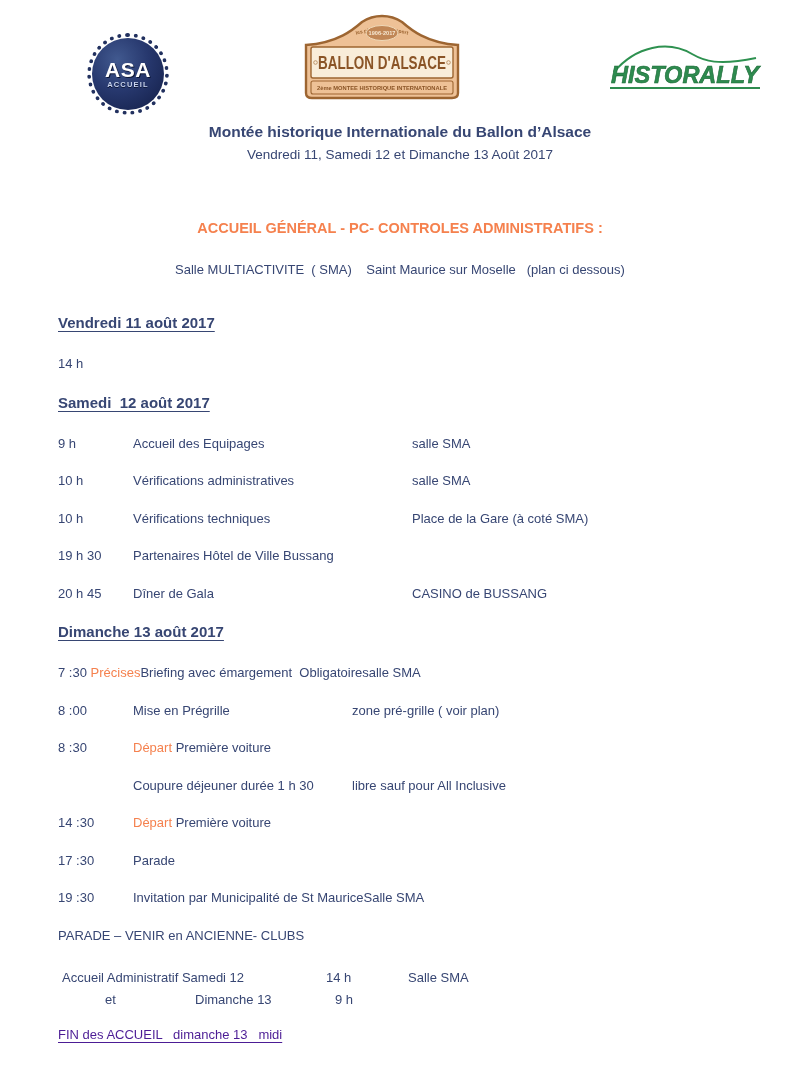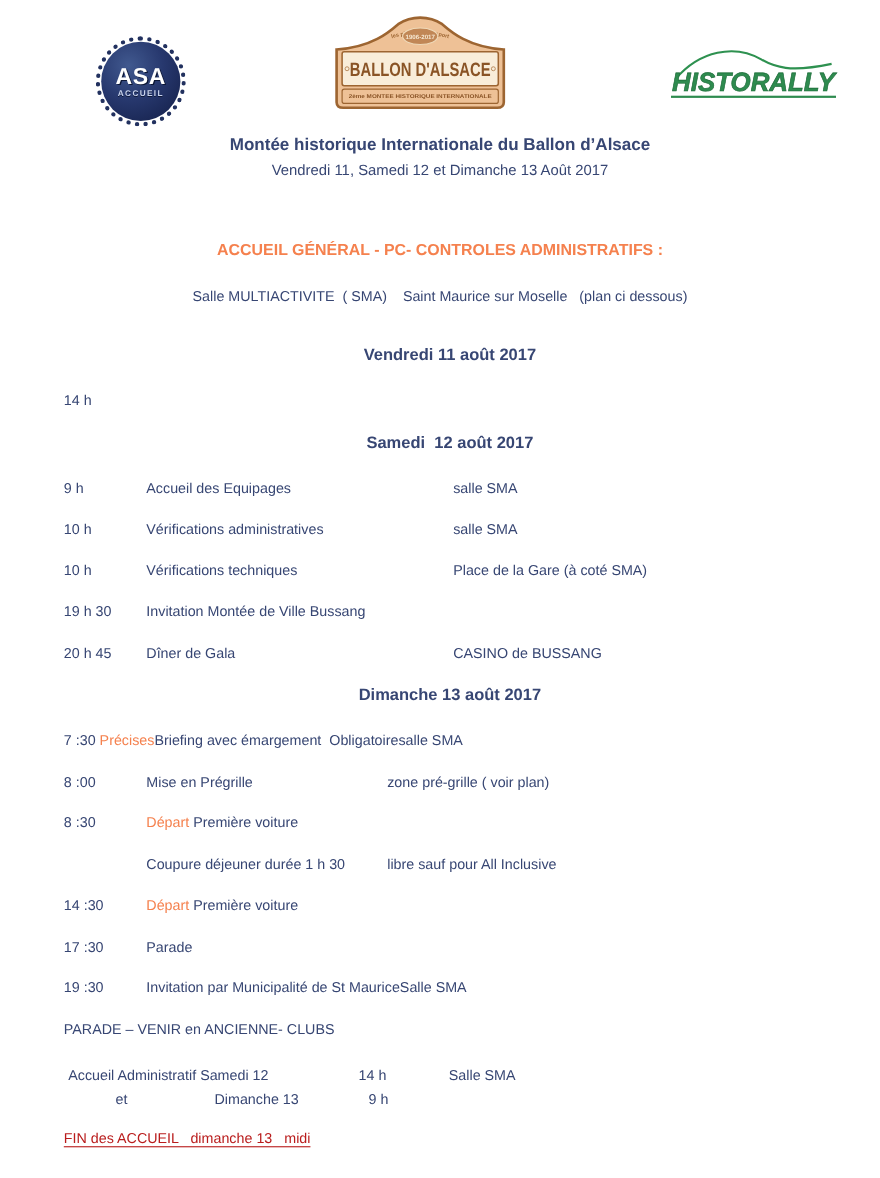--- a/index.html
+++ b/index.html
@@ -23,38 +23,38 @@
   .historally-logo{position:absolute;left:606px;top:36px;}
   
   .doc-title{margin-top:12px;text-align:center;font-size:15.5px;font-weight:bold;line-height:16px;}
   .doc-subtitle{margin-top:7px;text-align:center;font-size:13.5px;line-height:16px;}
   .intro-heading{margin-top:57px;text-align:center;font-size:14.5px;font-weight:bold;color:#F5814E;line-height:16px;white-space:pre;}
   .venue-line{margin-top:26px;margin-bottom:36px;text-align:center;font-size:13px;line-height:16px;white-space:pre;}
   
   .content{padding-left:58px;padding-right:40px;font-size:13px;}
   .section-heading{
     font-size:15px;font-weight:bold;line-height:17px;margin:0 0 25px 0;
-    text-underline-offset:3px;white-space:pre;text-align:center;
+    text-decoration:underline;text-underline-offset:3px;white-space:pre;
   }
   .row{display:flex;align-items:flex-start;line-height:16px;margin-bottom:21.5px;}
   .cell-time{flex:0 0 auto;min-width:75px;white-space:pre;}
   .cell-desc{flex:0 0 auto;white-space:pre;}
   .samedi .cell-desc{min-width:279px;}
   .dimanche .cell-desc{min-width:219px;}
   .vendredi .cell-desc{min-width:279px;}
   .cell-loc{flex:0 0 auto;white-space:pre;}
   
   .parade-line{margin-top:17px;line-height:16px;white-space:pre;}
   .admin-line1{display:flex;margin-top:26px;line-height:16px;padding-left:4px;white-space:pre;}
   .admin-line1 .c1{flex:0 0 264px;}
   .admin-line1 .c2{flex:0 0 82px;}
   .admin-line2{display:flex;margin-top:6px;line-height:16px;white-space:pre;}
   .admin-line2 .c1{flex:0 0 137px;padding-left:47px;box-sizing:border-box;}
   .admin-line2 .c2{flex:0 0 140px;}
-  .fin-line{margin-top:19px;line-height:16px;color:#b91c1c;text-decoration:underline;text-underline-offset:3px;white-space:pre;}
+  .fin-line{margin-top:19px;line-height:16px;color:#4c1d95;text-decoration:underline;text-underline-offset:3px;white-space:pre;}
 </style>
 </head>
 <body>
 
 <div class="logo-row">
 
   <div class="asa-logo">
     <div class="asa-circle">
       <span class="asa-line1">ASA</span>
       <span class="asa-line2">ACCUEIL</span>
@@ -114,21 +114,21 @@
       <span class="cell-desc"><span class="orange"></span><span>Vérifications administratives</span></span>
       <span class="cell-loc">salle SMA</span>
     </div>
     <div class="row">
       <span class="cell-time"><span>10 h</span><span class="orange"></span></span>
       <span class="cell-desc"><span class="orange"></span><span>Vérifications techniques</span></span>
       <span class="cell-loc">Place de la Gare (à coté SMA)</span>
     </div>
     <div class="row">
       <span class="cell-time"><span>19 h 30</span><span class="orange"></span></span>
-      <span class="cell-desc"><span class="orange"></span><span>Invitation Montée de Ville Bussang</span></span>
+      <span class="cell-desc"><span class="orange"></span><span>Partenaires Hôtel de Ville Bussang</span></span>
       <span class="cell-loc"></span>
     </div>
     <div class="row">
       <span class="cell-time"><span>20 h 45</span><span class="orange"></span></span>
       <span class="cell-desc"><span class="orange"></span><span>Dîner de Gala</span></span>
       <span class="cell-loc">CASINO de BUSSANG</span>
     </div>
   </div>
 
   <div class="section dimanche">

